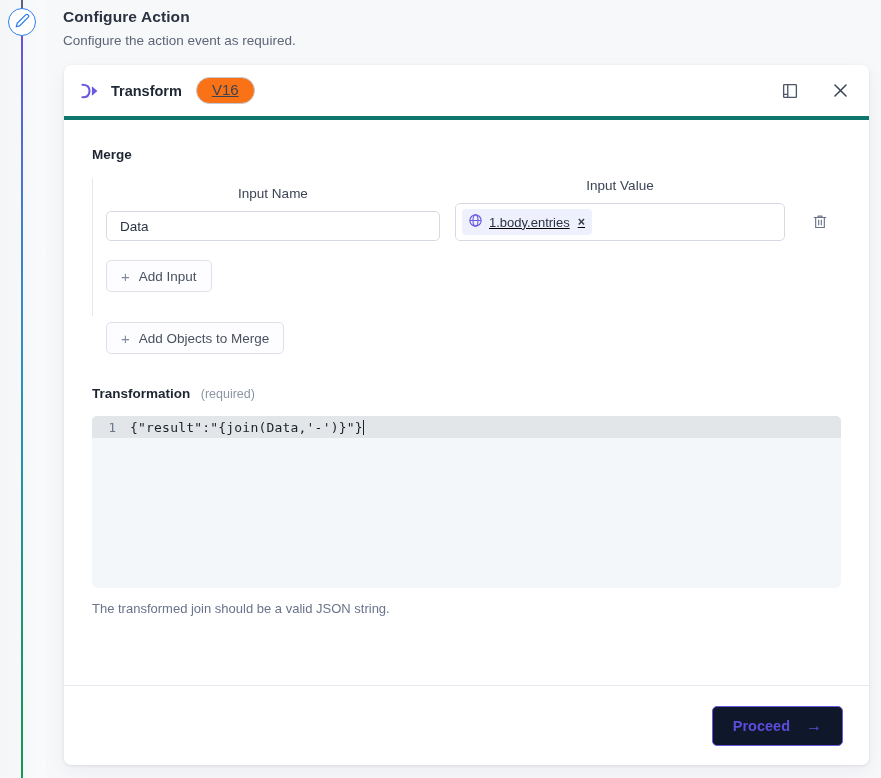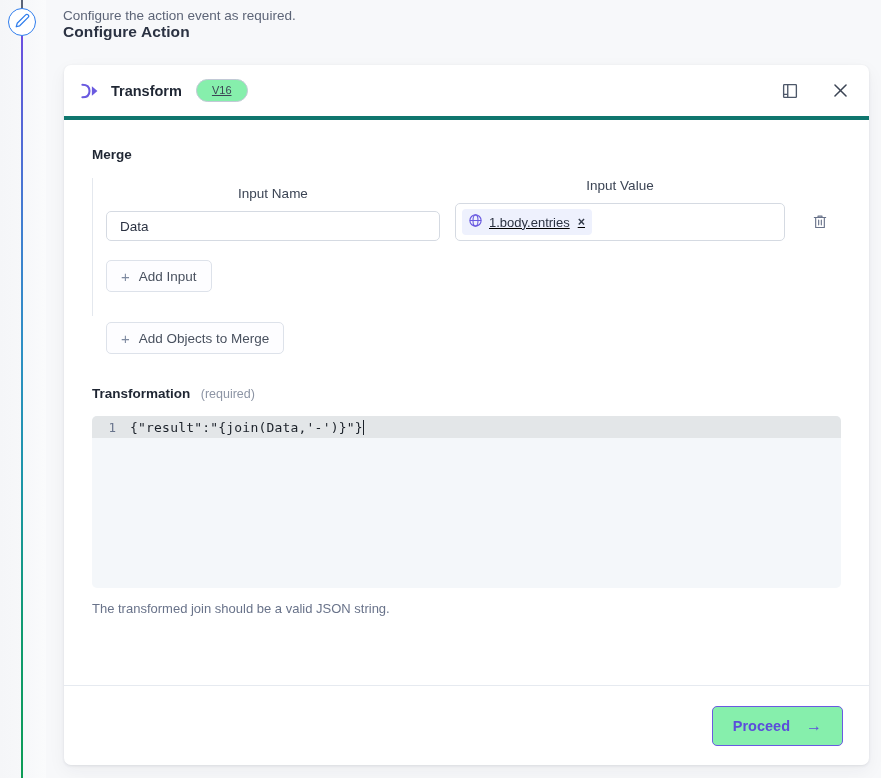--- a/index.html
+++ b/index.html
@@ -90,23 +90,23 @@
   #panel-title {
     font-size: 14.5px;
     font-weight: bold;
     color: #1f2633;
     margin-right: 14px;
   }
   #version-badge {
     border: 1.3px solid #c2c9d6;
     border-radius: 14px;
     padding: 4px 15px;
-    font-size: 11px;
+    font-size: 15px;
     color: #3b4454;
-    background: #86efac;
+    background: #f97316;
     line-height: 1.1;
     text-decoration: underline;
   }
   #header-actions {
     margin-left: auto;
     display: flex;
     align-items: center;
     gap: 28px;
   }
   .hdr-icon-btn {
@@ -302,21 +302,21 @@
     padding-right: 26px;
   }
   #proceed-btn {
     display: inline-flex;
     align-items: center;
     gap: 16px;
     height: 40px;
     padding: 0 20px;
     border: 1.4px solid #6a5ae0;
     border-radius: 5px;
-    background: #86efac;
+    background: #0f172a;
     color: #5c4ddb;
     font-size: 14.5px;
     font-weight: bold;
     cursor: pointer;
   }
   #proceed-arrow { font-size: 16px; line-height: 1; }
 </style>
 </head>
 <body>
 
@@ -326,22 +326,22 @@
   <div id="edit-node">
     <span>
       <svg width="15" height="15" viewBox="0 0 24 24" fill="none" stroke="#2f7ded" stroke-width="2" stroke-linecap="round" stroke-linejoin="round">
         <path d="M17 3a2.8 2.8 0 0 1 4 4L7.5 20.5 2 22l1.5-5.5L17 3z"></path>
       </svg>
     </span>
   </div>
 </div>
 
 <div id="page-header">
+  <div id="page-title">Configure Action</div>
   <div id="page-subtitle">Configure the action event as required.</div>
-  <div id="page-title">Configure Action</div>
 </div>
 
 <div id="action-panel">
 
   <div id="panel-header">
     <span id="transform-icon">
       <svg width="19" height="16" viewBox="0 0 24 20" fill="none">
         <path d="M3 2 C10 2, 12 5, 12 10 C12 15, 10 18, 3 18" stroke="#6a5ae0" stroke-width="2.6" stroke-linecap="round" fill="none"></path>
         <path d="M15 4 L22 10 L15 16 Z" fill="#6a5ae0"></path>
       </svg>

